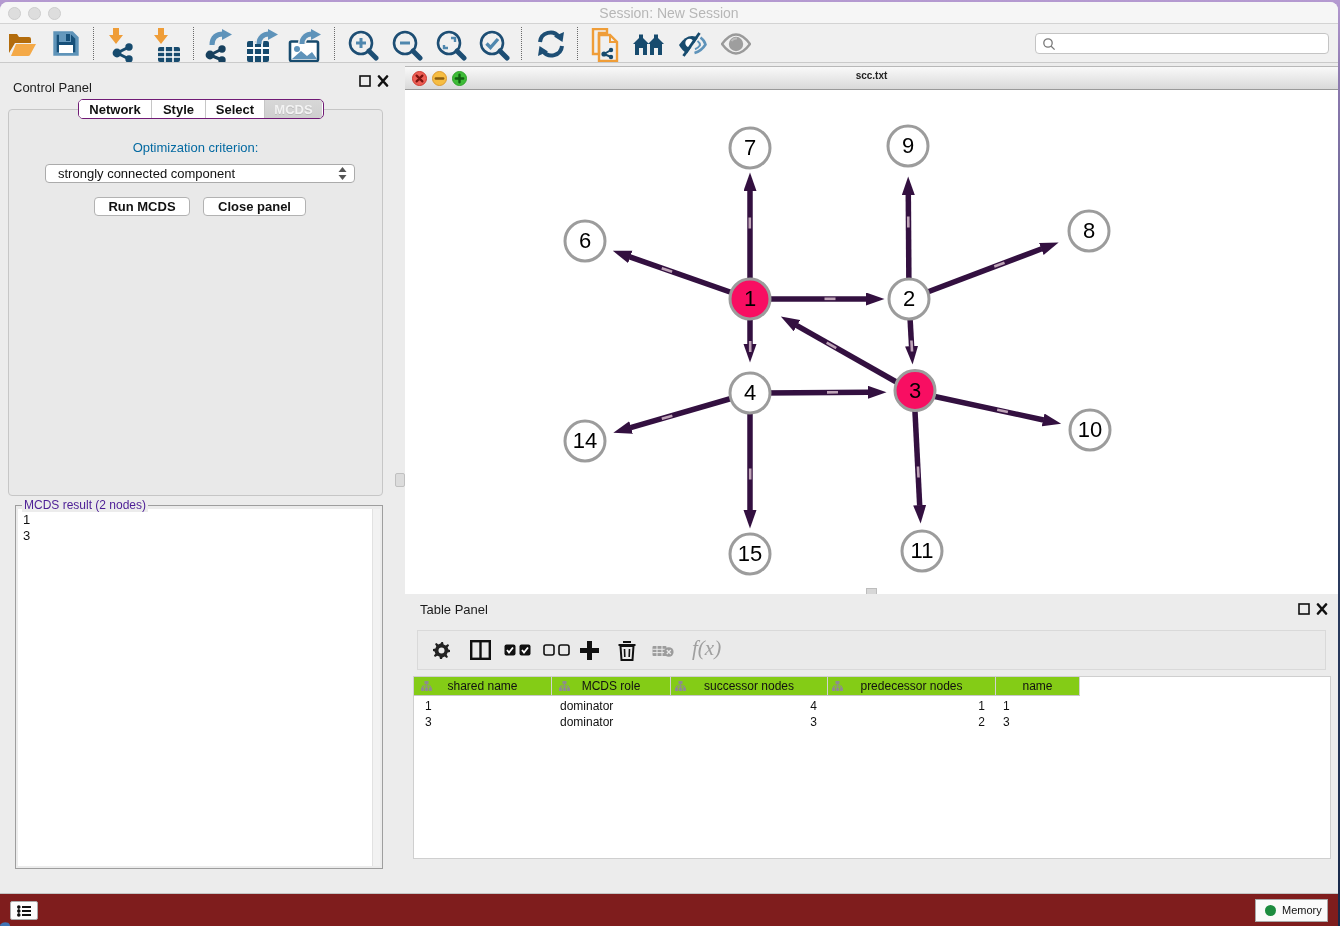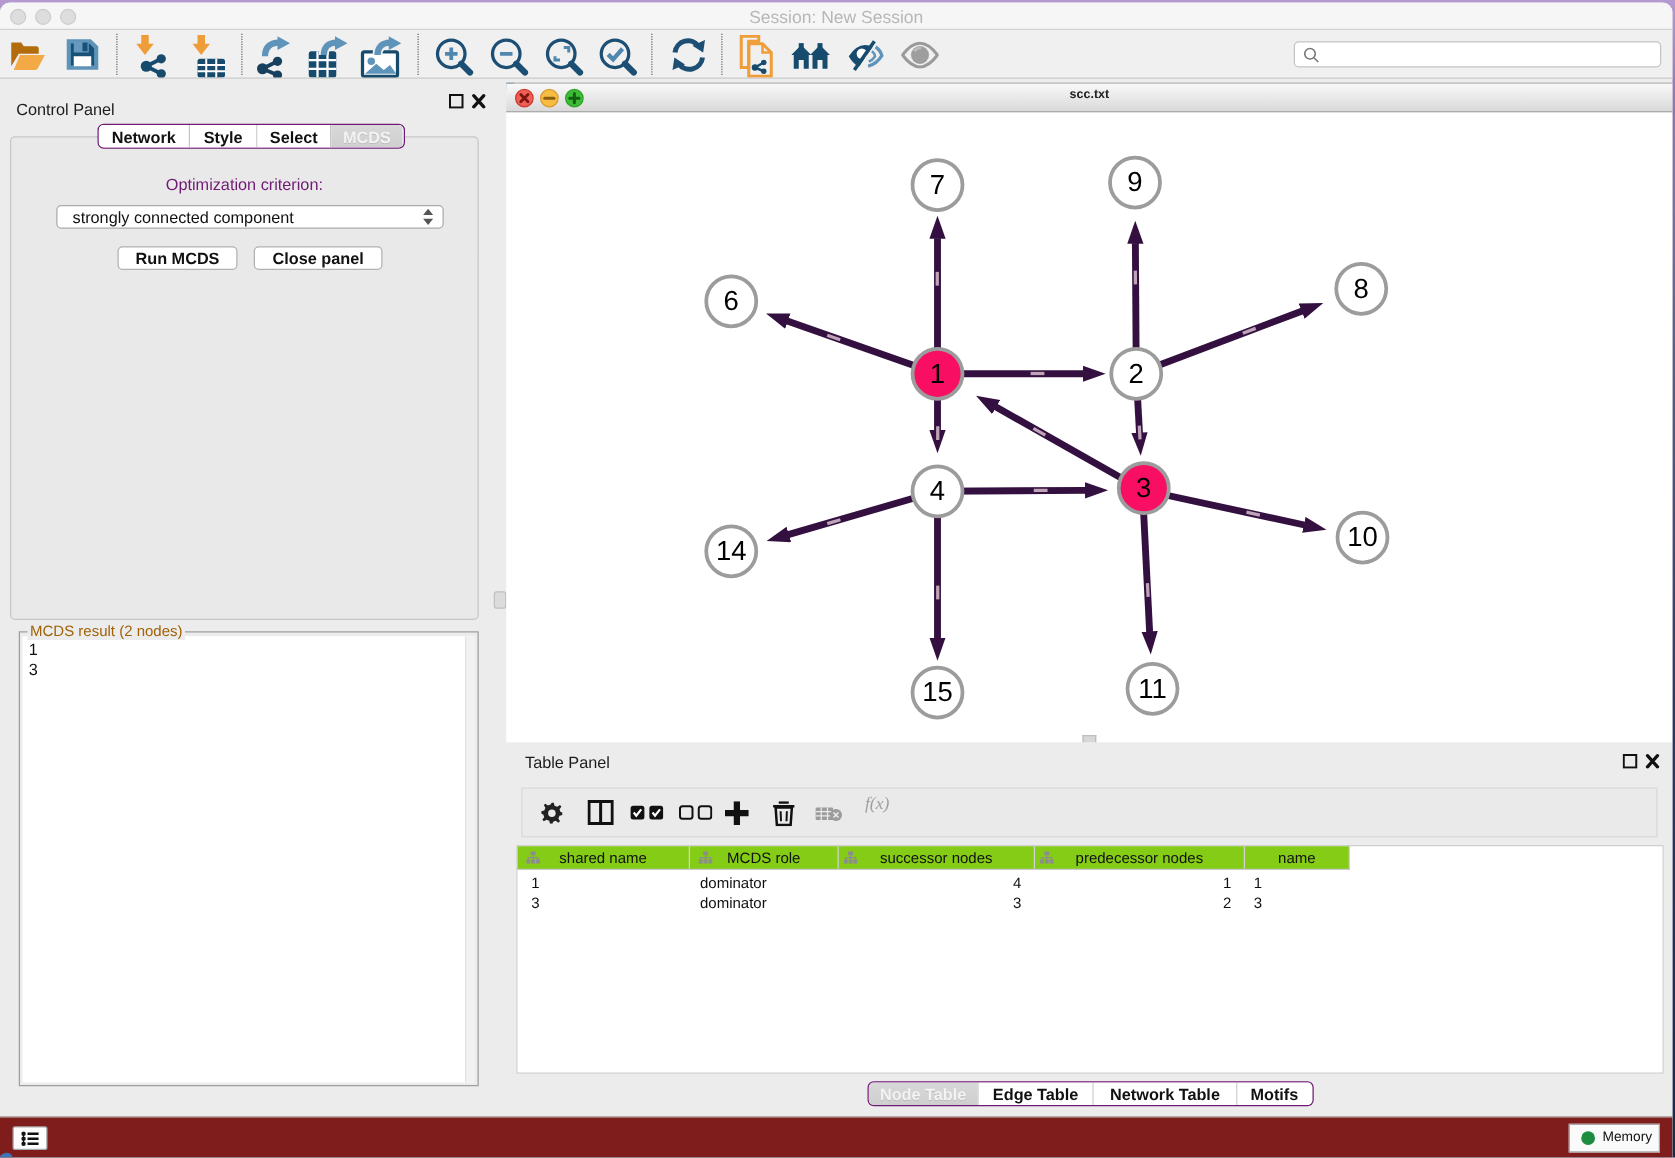--- a/index.html
+++ b/index.html
@@ -29,27 +29,27 @@
 .tabbar .tab:last-child{border-right:none;}
 .tabbar .sel{background:linear-gradient(#d8d8d8,#cfcfcf);color:#f3f3f3;
  text-shadow:0 1px 0 #bbb;}
 #cptabs{left:78px;top:35px;width:244px;}
 #cptabs .tab:nth-child(1){width:72px;}
 #cptabs .tab:nth-child(2){width:53px;}
 #cptabs .tab:nth-child(3){width:58px;}
 #cptabs .tab:nth-child(4){width:57px;}
 #cpbox{position:absolute;left:8px;top:45px;width:373px;height:385px;background:#e9e9e9;
  border:1px solid #c6c6c6;border-radius:4px;}
-#optlabel{position:absolute;left:0;top:30px;width:100%;text-align:center;font-size:13px;color:#701a75;}
+#optlabel{position:absolute;left:0;top:30px;width:100%;text-align:center;font-size:13px;color:#0369a1;}
 #dropdown{position:absolute;left:36px;top:54px;width:296px;height:17px;background:#fff;
  border:1px solid #ababab;border-radius:4px;font-size:13px;color:#111;line-height:17px;padding-left:12px;}
 .btn{position:absolute;height:17px;background:#ffffff;border:1px solid #b2b2b2;border-radius:4px;
  font-size:13px;font-weight:bold;color:#111;text-align:center;line-height:17px;}
 #fieldset{position:absolute;left:15px;top:441px;width:366px;height:362px;border:1px solid #9e9e9e;}
-#fslegend{position:absolute;left:6px;top:-8px;background:#ececec;padding:0 2px;font-size:12px;color:#a16207;}
+#fslegend{position:absolute;left:6px;top:-8px;background:#ececec;padding:0 2px;font-size:12px;color:#4c1d95;}
 #fswhite{position:absolute;left:2px;top:3px;right:2px;bottom:2px;background:#fff;}
 #fsscroll{position:absolute;right:0;top:0;width:7px;height:100%;background:#f2f2f2;border-left:1px solid #e2e2e2;}
 #fstext{position:absolute;left:5px;top:3px;font-size:13px;color:#111;line-height:16px;}
 
 #netwin{position:absolute;left:405px;top:63px;width:933px;height:529px;}
 #nettitle{position:absolute;left:0;top:1px;width:100%;height:22px;
  background:linear-gradient(#f9f9f9,#d9d9d9);border-top:1px solid #b8b8b8;border-bottom:1px solid #999;}
 #netname{position:absolute;left:0;top:3px;width:100%;text-align:center;font-size:10px;
  font-weight:bold;color:#222;}
 .light{position:absolute;top:4px;width:13px;height:13px;border-radius:50%;}
@@ -358,21 +358,21 @@
         <path d="M0.5,4 L17.5,4" stroke="#111" stroke-width="2"></path>
         <path d="M6,2 L6,1 L12,1 L12,2" stroke="#111" stroke-width="2" fill="none"></path>
         <path d="M6.5,8 L6.8,16 M11.5,8 L11.2,16" stroke="#111" stroke-width="1.6"></path>
       </svg>
       <svg style="position:absolute;left:234px;top:14px;" width="22" height="12" viewBox="0 0 22 12">
         <rect x="0.5" y="1" width="14" height="10" rx="1" fill="#9c9c9c"></rect>
         <path d="M0.5,4.3 L14.5,4.3 M0.5,7.6 L14.5,7.6 M5,1 L5,11 M10,1 L10,11" stroke="#eaeaea" stroke-width="1"></path>
         <circle cx="16.8" cy="7" r="4.8" fill="#9c9c9c"></circle>
         <path d="M14.8,5 L18.8,9 M18.8,5 L14.8,9" stroke="#eaeaea" stroke-width="1.3"></path>
       </svg>
-      <div style="position:absolute;left:274px;top:5px;font-family:'Liberation Serif',serif;font-style:italic;font-size:14px;color:#9f9f9f;">f(x)</div>
+      <div style="position:absolute;left:274px;top:5px;font-family:'Liberation Serif',serif;font-style:italic;font-size:21px;color:#9f9f9f;">f(x)</div>
     </div>
     <div id="ttable">
       <div id="thdr" style="width:666px;">
         <div class="th" style="left:0;width:137px;">shared name</div>
         <div class="th" style="left:138px;width:118px;">MCDS role</div>
         <div class="th" style="left:257px;width:156px;">successor nodes</div>
         <div class="th" style="left:414px;width:167px;">predecessor nodes</div>
         <div class="th" style="left:582px;width:83px;">name</div>
         <svg class="hic" style="left:7px;" width="11" height="10" viewBox="0 0 11 10">
             <rect x="3.5" y="0" width="4" height="3.2" fill="#8d8d8d"></rect>
@@ -407,26 +407,20 @@
       <div class="cell" style="left:146px;top:21px;">dominator</div>
       <div class="cell" style="left:257px;top:21px;width:146px;text-align:right;">4</div>
       <div class="cell" style="left:414px;top:21px;width:157px;text-align:right;">1</div>
       <div class="cell" style="left:589px;top:21px;">1</div>
       <div class="cell" style="left:11px;top:37px;">3</div>
       <div class="cell" style="left:146px;top:37px;">dominator</div>
       <div class="cell" style="left:257px;top:37px;width:146px;text-align:right;">3</div>
       <div class="cell" style="left:414px;top:37px;width:157px;text-align:right;">2</div>
       <div class="cell" style="left:589px;top:37px;">3</div>
     </div>
-    <div class="tabbar" id="btabs">
-      <div class="tab sel">Node Table</div>
-        <div class="tab">Edge Table</div>
-        <div class="tab">Network Table</div>
-        <div class="tab">Motifs</div>
-    </div>
   </div>
   <div id="statusbar">
     <div id="lbtn">
       <svg style="position:absolute;left:6px;top:2.5px;" width="14" height="12" viewBox="0 0 14 12">
         <circle cx="1.8" cy="2" r="1.8" fill="#111"></circle>
           <circle cx="1.8" cy="6" r="1.8" fill="#111"></circle>
           <circle cx="1.8" cy="10" r="1.8" fill="#111"></circle>
         <path d="M1.8,2 L1.8,10" stroke="#111" stroke-width="0.8"></path>
         <rect x="5" y="1" width="9" height="2" fill="#111"></rect>
           <rect x="5" y="5" width="9" height="2" fill="#111"></rect>

